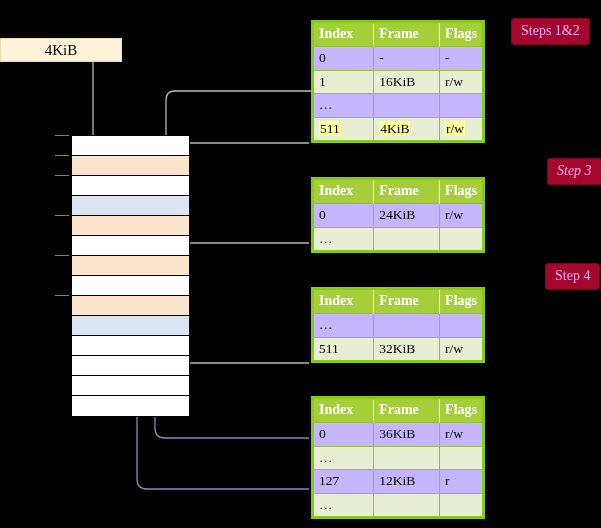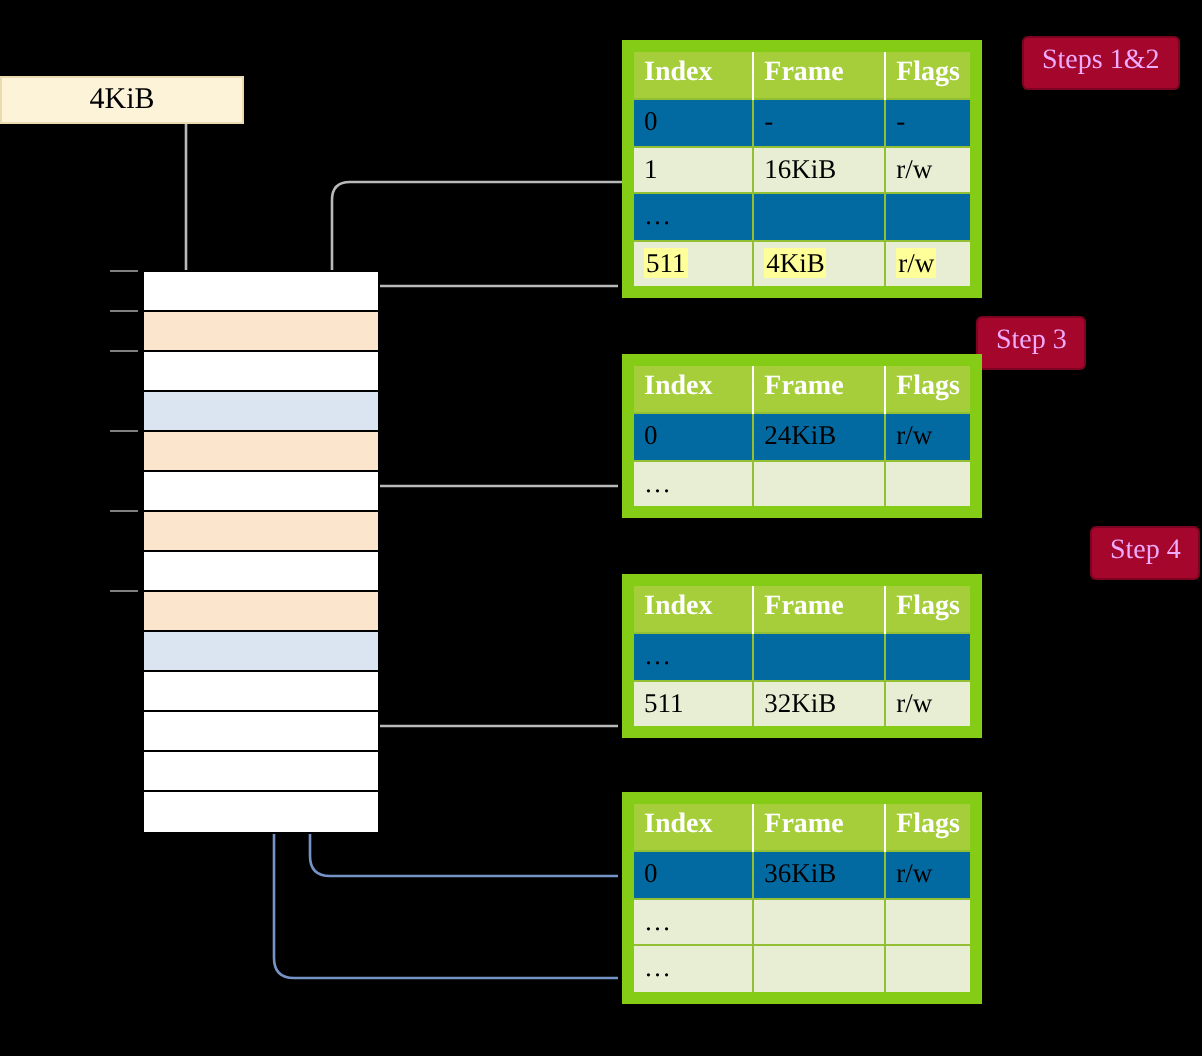--- a/index.html
+++ b/index.html
@@ -34,23 +34,23 @@
   #memcol{position:absolute;left:71px;top:135px;width:119px;border:1px solid #000;box-sizing:border-box;}
   .memrow{height:20px;border-bottom:1px solid #000;box-sizing:border-box;}
   .memrow:last-child{border-bottom:none;}
   .m-white{background:#ffffff;}
   .m-orange{background:#fce5cd;}
   .m-blue{background:#dbe5f1;}
 
   
   .ptable{
     position:absolute;
-    border:6px solid #84cc16;
+    border:3px solid #84cc16;
     border-collapse:collapse;
-    background:#0369a1;
+    background:#c4b5fd;
     font-size:13.5px;
   }
   .ptable table{border-collapse:collapse;width:100%;}
   .ptable th{
     background:#a5ce3a;color:#ffffff;
     font-weight:bold;text-align:left;
     padding:3px 5px 4px 5px;
     border-right:1px solid #ffffff;
     font-size:14px;
     line-height:1.15;
@@ -123,21 +123,21 @@
     </g>
   </svg>
 
   <div class="srcbox" style="left:0px;top:38px;width:120px;height:22px;">
     <span>4KiB</span>
   </div>
 
   <div class="pill" style="left:512px;top:19px;">
     <span>Steps 1&amp;2</span>
   </div>
-  <div class="pill" style="left:489px;top:159px;">
+  <div class="pill" style="left:548px;top:159px;font-style:italic;">
     <span>Step 3</span>
   </div>
   <div class="pill" style="left:515px;top:264px;margin-left:31px;">
     <span>Step 4</span>
   </div>
 
   <div id="memcol">
       <div class="memrow m-white"></div>
       <div class="memrow m-orange"></div>
       <div class="memrow m-white"></div>
@@ -253,20 +253,25 @@
           <tr>
             <td class="c-idx">0</td>
             <td class="c-frm">36KiB</td>
             <td class="c-flg">r/w</td>
           </tr>
           <tr class="alt">
             <td class="c-idx"><span class="dots">…</span></td>
             <td class="c-frm">&nbsp;</td>
             <td class="c-flg">&nbsp;</td>
           </tr>
+          <tr>
+            <td class="c-idx">127</td>
+            <td class="c-frm">12KiB</td>
+            <td class="c-flg">r</td>
+          </tr>
           <tr class="alt">
             <td class="c-idx"><span class="dots">…</span></td>
             <td class="c-frm">&nbsp;</td>
             <td class="c-flg">&nbsp;</td>
           </tr>
         </tbody>
       </table>
     </div>
 
 </div>

